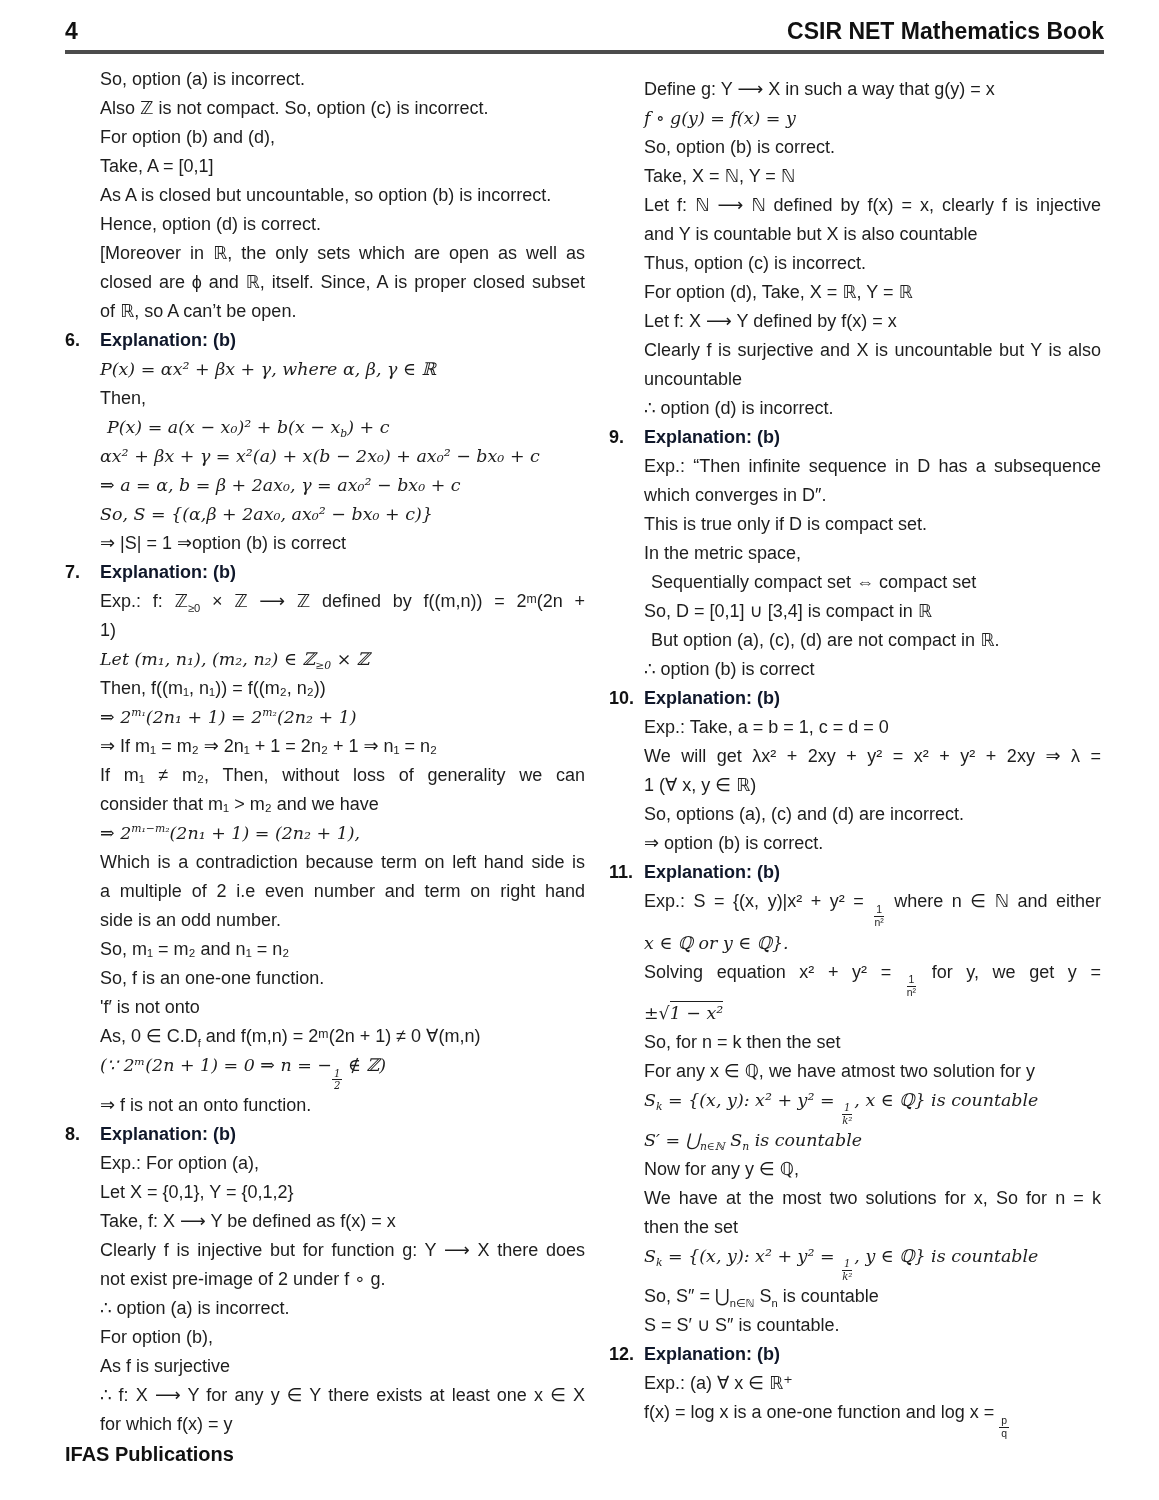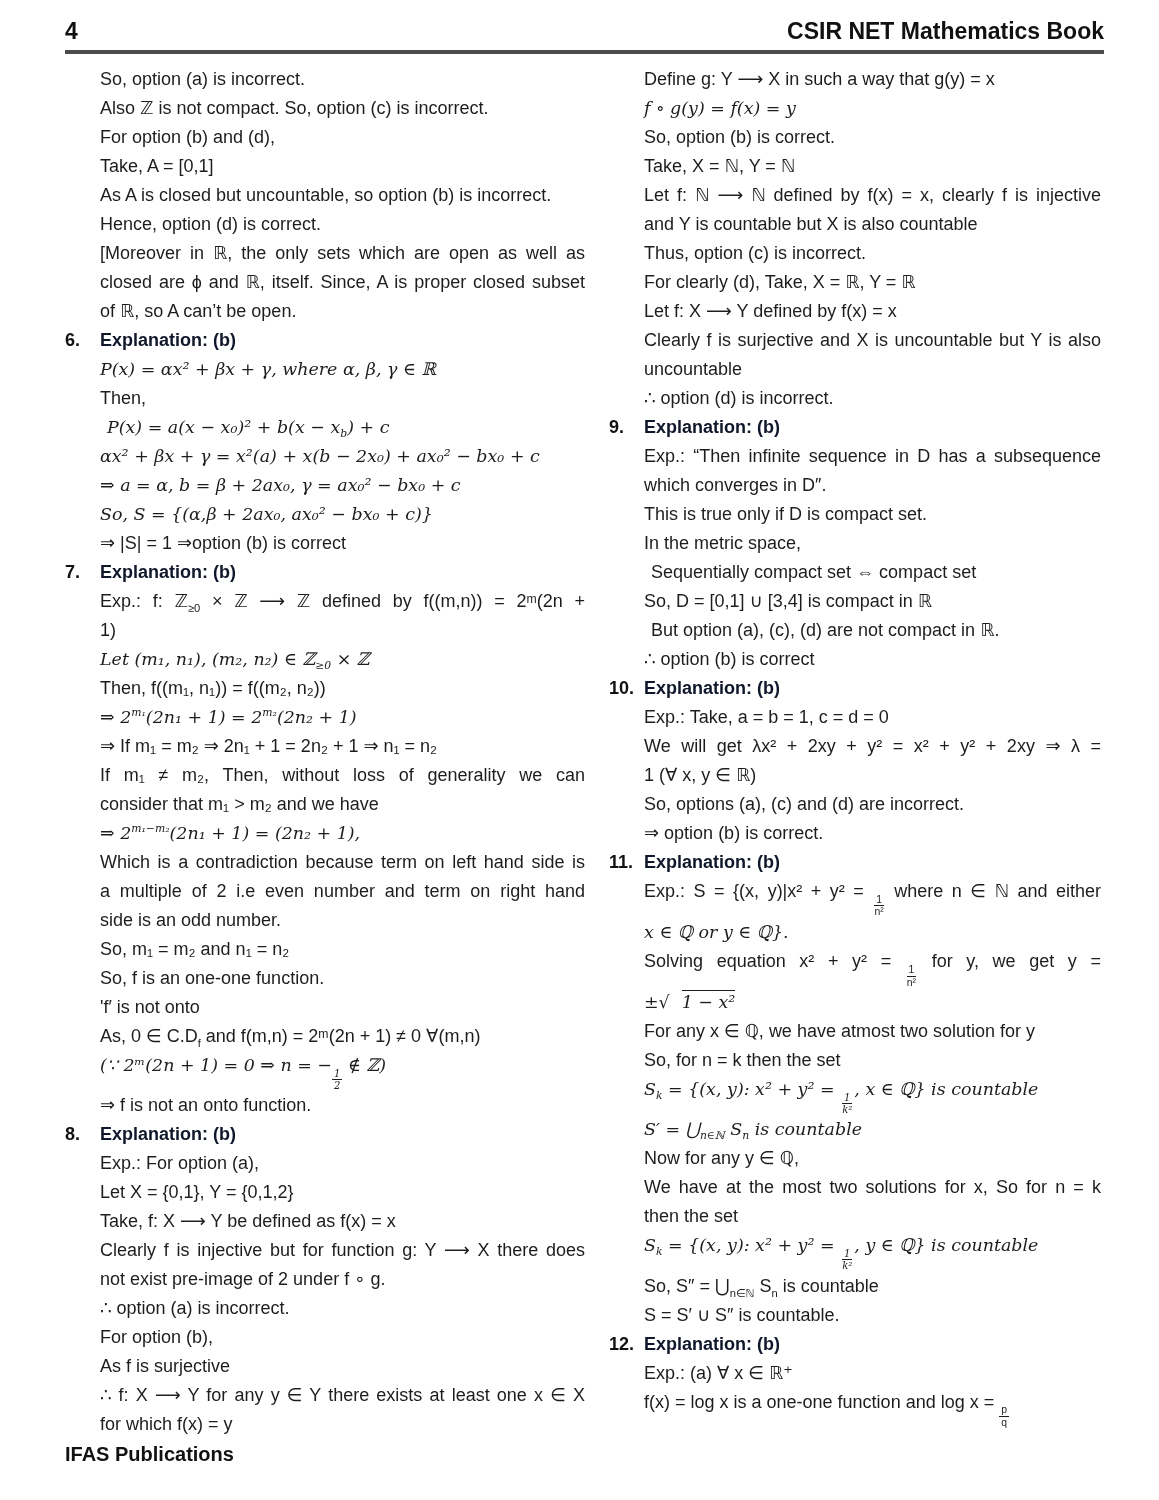--- a/index.html
+++ b/index.html
@@ -10,40 +10,40 @@
     font-family:"Liberation Sans","DejaVu Sans",sans-serif;
     font-size:18px;
     overflow:hidden;
   }
   .page { padding:18px 55px 0 65px; height:100%; position:relative; }
   .hdr {
     display:flex; justify-content:space-between; align-items:flex-end;
     font-weight:700; font-size:23px; color:#111; padding-bottom:5px;
   }
   .rule { height:4px; background:#4c4c4c; margin-bottom:11px; }
-  .cols { display:flex; gap:24px; }
+  .cols { display:flex; gap:24px;align-items:flex-end; }
   .col { display:flex; flex-direction:column; }
   .col-left  { width:520px; }
   .col-right { width:492px; }
   .row { display:flex; align-items:baseline; min-height:29px; }
   .num { flex:0 0 35px; font-weight:700; color:#111; line-height:29px; }
   .txt { flex:1 1 auto; line-height:29px; }
   .txt.b { font-weight:700; color:#0f172a; }
   .j .txt { text-align:justify; text-align-last:justify; }
   .m .txt { font-family:"DejaVu Serif","Liberation Serif",serif; font-style:italic; font-size:0.97em; }
   .ind .txt { padding-left:7px; }
   sup, sub { font-size:0.62em; line-height:0; }
   .fr {
     display:inline-flex; flex-direction:column; align-items:center;
     font-size:0.58em; line-height:1.12; vertical-align:-0.55em;
     text-align:center; text-align-last:center;
   }
   .fr > span { display:block; padding:0 2px; }
   .fr > span:first-child { border-bottom:1.4px solid currentColor; }
-  .ov { border-top:1.6px solid currentColor; padding-top:1px;margin-left:12px; }
+  .ov { border-top:1.6px solid currentColor; padding-top:1px; }
   .ftr {
     position:absolute; left:65px; bottom:34px;
     font-weight:700; font-size:20px; color:#111;
   }
 </style>
 </head>
 <body>
 
 <div class="page">
   <div class="hdr">
@@ -269,21 +269,21 @@
         <div class="row">
           <span class="num"></span>
           <div class="txt">and Y is countable but X is also countable</div>
         </div>
         <div class="row">
           <span class="num"></span>
           <div class="txt">Thus, option (c) is incorrect.</div>
         </div>
         <div class="row">
           <span class="num"></span>
-          <div class="txt">For clearly (d), Take, X = ℝ, Y = ℝ</div>
+          <div class="txt">For option (d), Take, X = ℝ, Y = ℝ</div>
         </div>
         <div class="row">
           <span class="num"></span>
           <div class="txt">Let f: X ⟶ Y defined by f(x) = x</div>
         </div>
         <div class="row j">
           <span class="num"></span>
           <div class="txt">Clearly f is surjective and X is uncountable but Y is also</div>
         </div>
         <div class="row">
@@ -375,25 +375,25 @@
               <span>1</span>
               <span>n²</span>
             </span> for y, we get y =</div>
         </div>
         <div class="row m">
           <span class="num"></span>
           <div class="txt">±√<span class="ov">1 − x²</span></div>
         </div>
         <div class="row">
           <span class="num"></span>
+          <div class="txt">So, for n = k then the set</div>
+        </div>
+        <div class="row">
+          <span class="num"></span>
           <div class="txt">For any x ∈ ℚ, we have atmost two solution for y</div>
-        </div>
-        <div class="row">
-          <span class="num"></span>
-          <div class="txt">So, for n = k then the set</div>
         </div>
         <div class="row m">
           <span class="num"></span>
           <div class="txt">S<sub>k</sub> = {(x, y): x² + y² = <span class="fr">
               <span>1</span>
               <span>k²</span>
             </span>, x ∈ ℚ} is countable</div>
         </div>
         <div class="row m">
           <span class="num"></span>

